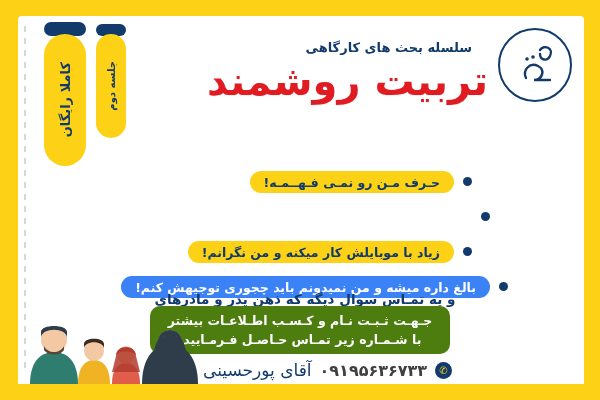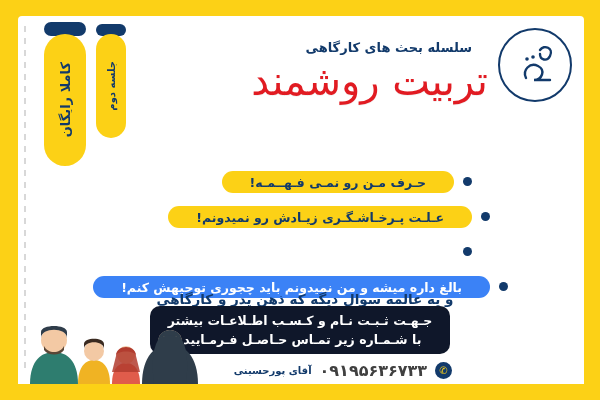--- a/index.html
+++ b/index.html
@@ -52,21 +52,21 @@
   }
   .logo svg{display:block;}
 
   
   .kicker{
     position:absolute;right:128px;top:40px;
     color:#123a6b;font-size:13px;font-weight:bold;letter-spacing:0;
   }
   .title{
     position:absolute;right:112px;top:58px;
-    color:#e11b22;font-size:40px;font-weight:normal;
+    color:#e11b22;font-size:40px;font-weight:bold;
     white-space:nowrap;
     text-shadow:0 1px 0 rgba(0,0,0,.05);
   }
   .subtitle{
     position:absolute;right:150px;top:130px;
     color:#123a6b;font-size:16px;font-weight:bold;
   }
 
   
   .ribbon{
@@ -95,53 +95,53 @@
   }
   .tag2-cap{
     position:absolute;left:96px;top:24px;width:30px;height:12px;
     background:#123a6b;border-radius:6px;
   }
 
   
   .quote{
     position:absolute;height:22px;display:flex;align-items:center;
     background:#fcd116;border-radius:11px;
-    padding:0 28px;
+    padding:0 14px;
     color:#123a6b;font-size:12.5px;font-weight:bold;white-space:nowrap;
   }
   .bullet{
     position:absolute;width:9px;height:9px;border-radius:50%;
     background:#123a6b;
   }
 
   
   .para{
     position:absolute;right:130px;top:288px;width:330px;
     text-align:center;color:#123a6b;font-size:13.5px;font-weight:bold;
     line-height:1.7;
   }
 
   
   .cta{
     position:absolute;right:150px;bottom:46px;width:300px;height:48px;
-    background:#0f172a;border-radius:10px;
+    background:#4d7c0f;border-radius:10px;
     color:#fff;font-size:12.5px;font-weight:bold;
     display:flex;flex-direction:column;align-items:center;justify-content:center;
     line-height:1.55;
   }
   
   .phone-row{
     position:absolute;right:148px;bottom:16px;height:28px;
     display:flex;align-items:center;gap:8px;
   }
   .phone-num{
     color:#404040;font-size:16px;font-weight:bold;letter-spacing:.5px;
   }
   .phone-name{
-    color:#123a6b;font-size:10px;font-weight:bold;
+    color:#123a6b;font-size:17px;font-weight:normal;
   }
   .phone-icon{
     width:17px;height:17px;border-radius:50%;
     background:#123a6b;display:flex;align-items:center;justify-content:center;
     color:#fcd116;font-size:10px;
   }
 
   
   .family{position:absolute;left:22px;bottom:16px;width:190px;height:90px;}
 </style>
@@ -177,29 +177,29 @@
 
   <div class="tag2-cap"></div>
   <div class="tag2">
     <span>جلسه دوم</span>
   </div>
 
   <div class="bullet" style="right:128px;top:177px;"></div>
   <div class="quote" style="right:146px;top:171px;">حـرف مـن رو نمـی فـهــمـه!</div>
 
   <div class="bullet" style="right:110px;top:212px;"></div>
-  <div class="quote" style="right:128px;top:206px;">عـلـت پـرخـاشـگـری زیـادش رو نمیدونم!</div>
 
   <div class="bullet" style="right:128px;top:247px;"></div>
+  <div class="quote" style="right:146px;top:241px;">زیاد با موبایلش کار میکنه و من نگرانم!</div>
 
   <div class="bullet" style="right:92px;top:282px;"></div>
   <div class="quote" style="right:110px;top:276px;background:#3b82f6;color:#fff;">بالغ داره میشه و من نمیدونم باید چجوری توجیهش کنم!</div>
 
   <div class="para">
-    <div>و یه عالمه سوال دیگه که ذهن پدر و کارگاهی</div>
+    <div>و یه تمـاس سوال دیگه که ذهن پدر و مادرهای</div>
     <div>دلـسـوز رو بـه خـودش مـشـغـول مـی‌کنه</div>
   </div>
 
   <div class="cta">
     <div>جـهـت ثـبـت نـام و کـسـب اطـلاعـات بیشتر</div>
     <div>با شـمـاره زیر تمـاس حـاصـل فـرمـایید.</div>
   </div>
 
   <div class="phone-row">
     <span class="phone-icon">✆</span>

